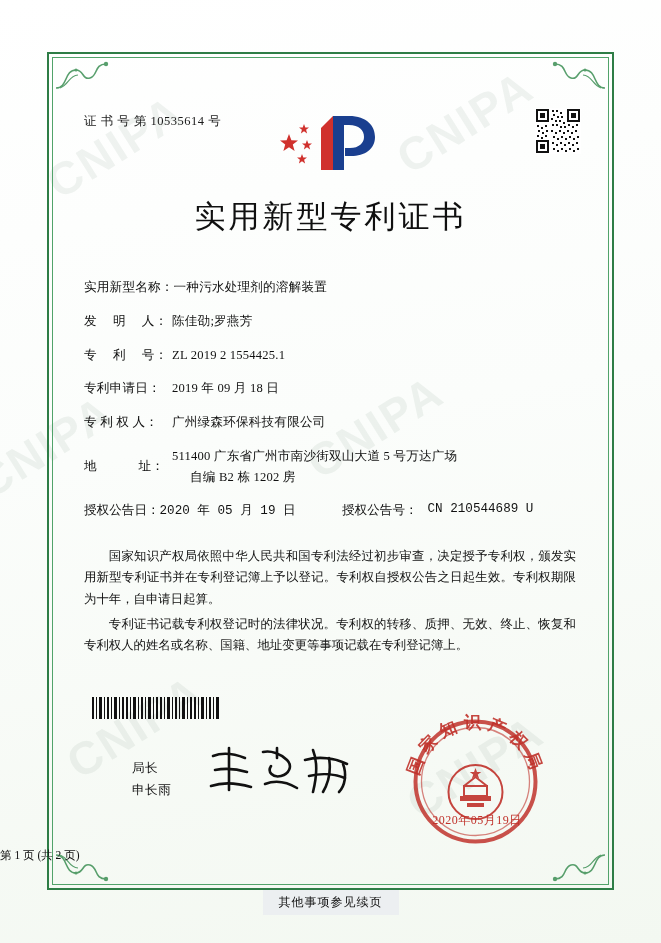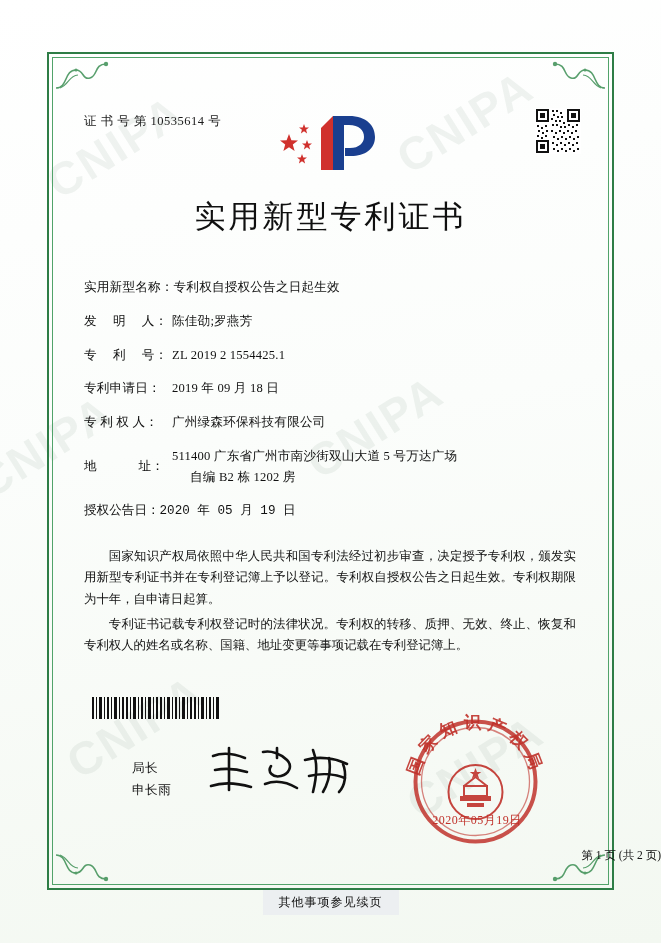--- a/index.html
+++ b/index.html
@@ -214,21 +214,21 @@
     color: #c0322b;
     font-family: Liberation Serif, serif;
     letter-spacing: 0.5px;
   }
 
   
   .page-no {
     position: absolute;
     left: 0; right: 0;
     top: 848px;
-    text-align: right;
+    text-align: left;
     font-size: 11.5px;
     color: #111;
   }
   .footer-note {
     position: absolute;
     left: 50%;
     transform: translateX(-50%);
     top: 890px;
     font-size: 12px;
     color: #111;
@@ -375,21 +375,21 @@
       </g>
     </svg>
   </div>
 
   <div class="title">实用新型专利证书</div>
 
   <div class="fields">
 
     <div class="row">
       <span class="lbl">实用新型名称：</span>
-      <span class="val">专利权自授权公告之日起生效</span>
+      <span class="val">一种污水处理剂的溶解装置</span>
     </div>
 
     <div class="row">
       <span class="lbl">发　 明　 人：</span>
       <span class="val">陈佳劭;罗燕芳</span>
     </div>
 
     <div class="row">
       <span class="lbl">专　 利　 号：</span>
       <span class="val">ZL 2019 2 1554425.1</span>
@@ -410,20 +410,24 @@
       <span class="val">
         <span>511400 广东省广州市南沙街双山大道 5 号万达广场</span>
         <span class="sub">自编 B2 栋 1202 房</span>
       </span>
     </div>
 
     <div class="row-two">
       <span class="half-left">
         <span class="lbl">授权公告日：</span>
         <span class="val">2020 年 05 月 19 日</span>
+      </span>
+      <span class="half-right">
+        <span class="lbl">授权公告号：</span>
+        <span class="val">CN 210544689 U</span>
       </span>
     </div>
 
   </div>
 
   <div class="paras">
     <p>国家知识产权局依照中华人民共和国专利法经过初步审查，决定授予专利权，颁发实用新型专利证书并在专利登记簿上予以登记。专利权自授权公告之日起生效。专利权期限为十年，自申请日起算。</p>
     <p>专利证书记载专利权登记时的法律状况。专利权的转移、质押、无效、终止、恢复和专利权人的姓名或名称、国籍、地址变更等事项记载在专利登记簿上。</p>
   </div>
 

